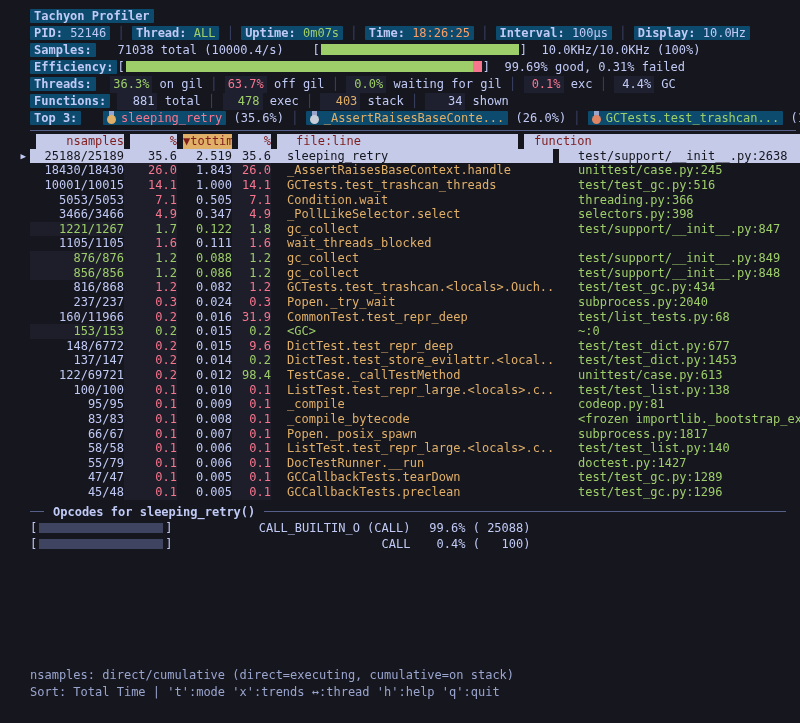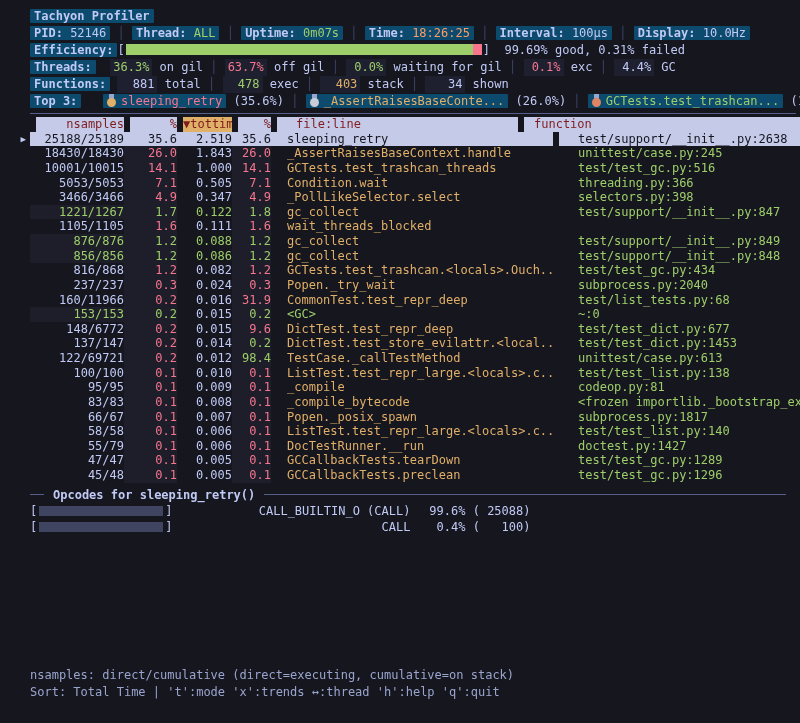--- a/index.html
+++ b/index.html
@@ -73,20 +73,21 @@
   .footer{position:absolute;left:30px;bottom:22px;color:#9aa5ce;}
   .footer div{height:17px;line-height:17px;white-space:pre;}
 </style>
 </head>
 <body>
 
 <div class="screen">
   <div class="hdr">
     <div class="hline"><span class="chip bold">Tachyon Profiler</span></div>
     <div class="hline" id="status-line"><span class="chip"><span class="klabel">PID:</span> <span class="c-def">52146</span></span><span class="sep"> │ </span><span class="chip"><span class="klabel">Thread:</span> <span class="c-green">ALL</span></span><span class="sep"> │ </span><span class="chip"><span class="klabel">Uptime:</span> <span class="c-green">0m07s</span></span><span class="sep"> │ </span><span class="chip"><span class="klabel">Time:</span> <span class="c-orange">18:26:25</span></span><span class="sep"> │ </span><span class="chip"><span class="klabel">Interval:</span> <span class="c-def">100µs</span></span><span class="sep"> │ </span><span class="chip"><span class="klabel">Display:</span> <span class="c-def">10.0Hz</span></span></div>
+    <div class="hline"><span class="chip klabel">Samples:</span><span>   <span>71038 total (10000.4/s)</span>    </span><span>[<span class="bartrack bar-s"><span class="bfill-good" id="samples-fill" style="width: 100%;"></span></span>]</span><span>  <span>10.0KHz/10.0KHz (100%)</span></span></div>
     <div class="hline"><span class="chip klabel">Efficiency:</span><span>[<span class="bartrack bar-e"><span class="bfill-good" id="eff-good" style="flex: 1 1 0%;"></span><span class="bfill-bad" id="eff-bad" style="width: 9px;"></span></span>]</span><span>  <span>99.69% good, 0.31% failed</span></span></div>
     <div class="hline" id="threads-line"><span class="chip klabel">Threads:</span>  <span><span class="numchip c-green">36.3%</span><span> on gil</span></span><span class="sep"> │ </span><span><span class="numchip c-red">63.7%</span><span> off gil</span></span><span class="sep"> │ </span><span><span class="numchip c-green">0.0%</span><span> waiting for gil</span></span><span class="sep"> │ </span><span><span class="numchip c-red">0.1%</span><span> exc</span></span><span class="sep"> │ </span><span><span class="numchip c-def">4.4%</span><span> GC</span></span></div>
     <div class="hline" id="functions-line"><span class="chip klabel">Functions:</span> <span><span class="numchip c-def">881</span><span> total</span></span><span class="sep"> │ </span><span><span class="numchip c-green">478</span><span> exec</span></span><span class="sep"> │ </span><span><span class="numchip c-yellow">403</span><span> stack</span></span><span class="sep"> │ </span><span><span class="numchip c-def">34</span><span> shown</span></span></div>
     <div class="hline" id="top3-line"><span class="chip klabel">Top 3:</span>   <span class="chip"><span class="medal medal-gold"></span><span class="c-red">sleeping_retry</span></span><span> (35.6%)</span><span class="sep"> │ </span><span class="chip"><span class="medal medal-silver"></span><span class="c-yellow">_AssertRaisesBaseConte...</span></span><span> (26.0%)</span><span class="sep"> │ </span><span class="chip"><span class="medal medal-bronze"></span><span class="c-green">GCTests.test_trashcan...</span></span><span> (14.1%)</span></div>
   </div>
 
   <div class="hr"></div>
 
   <div class="table">
     <div class="row header">

